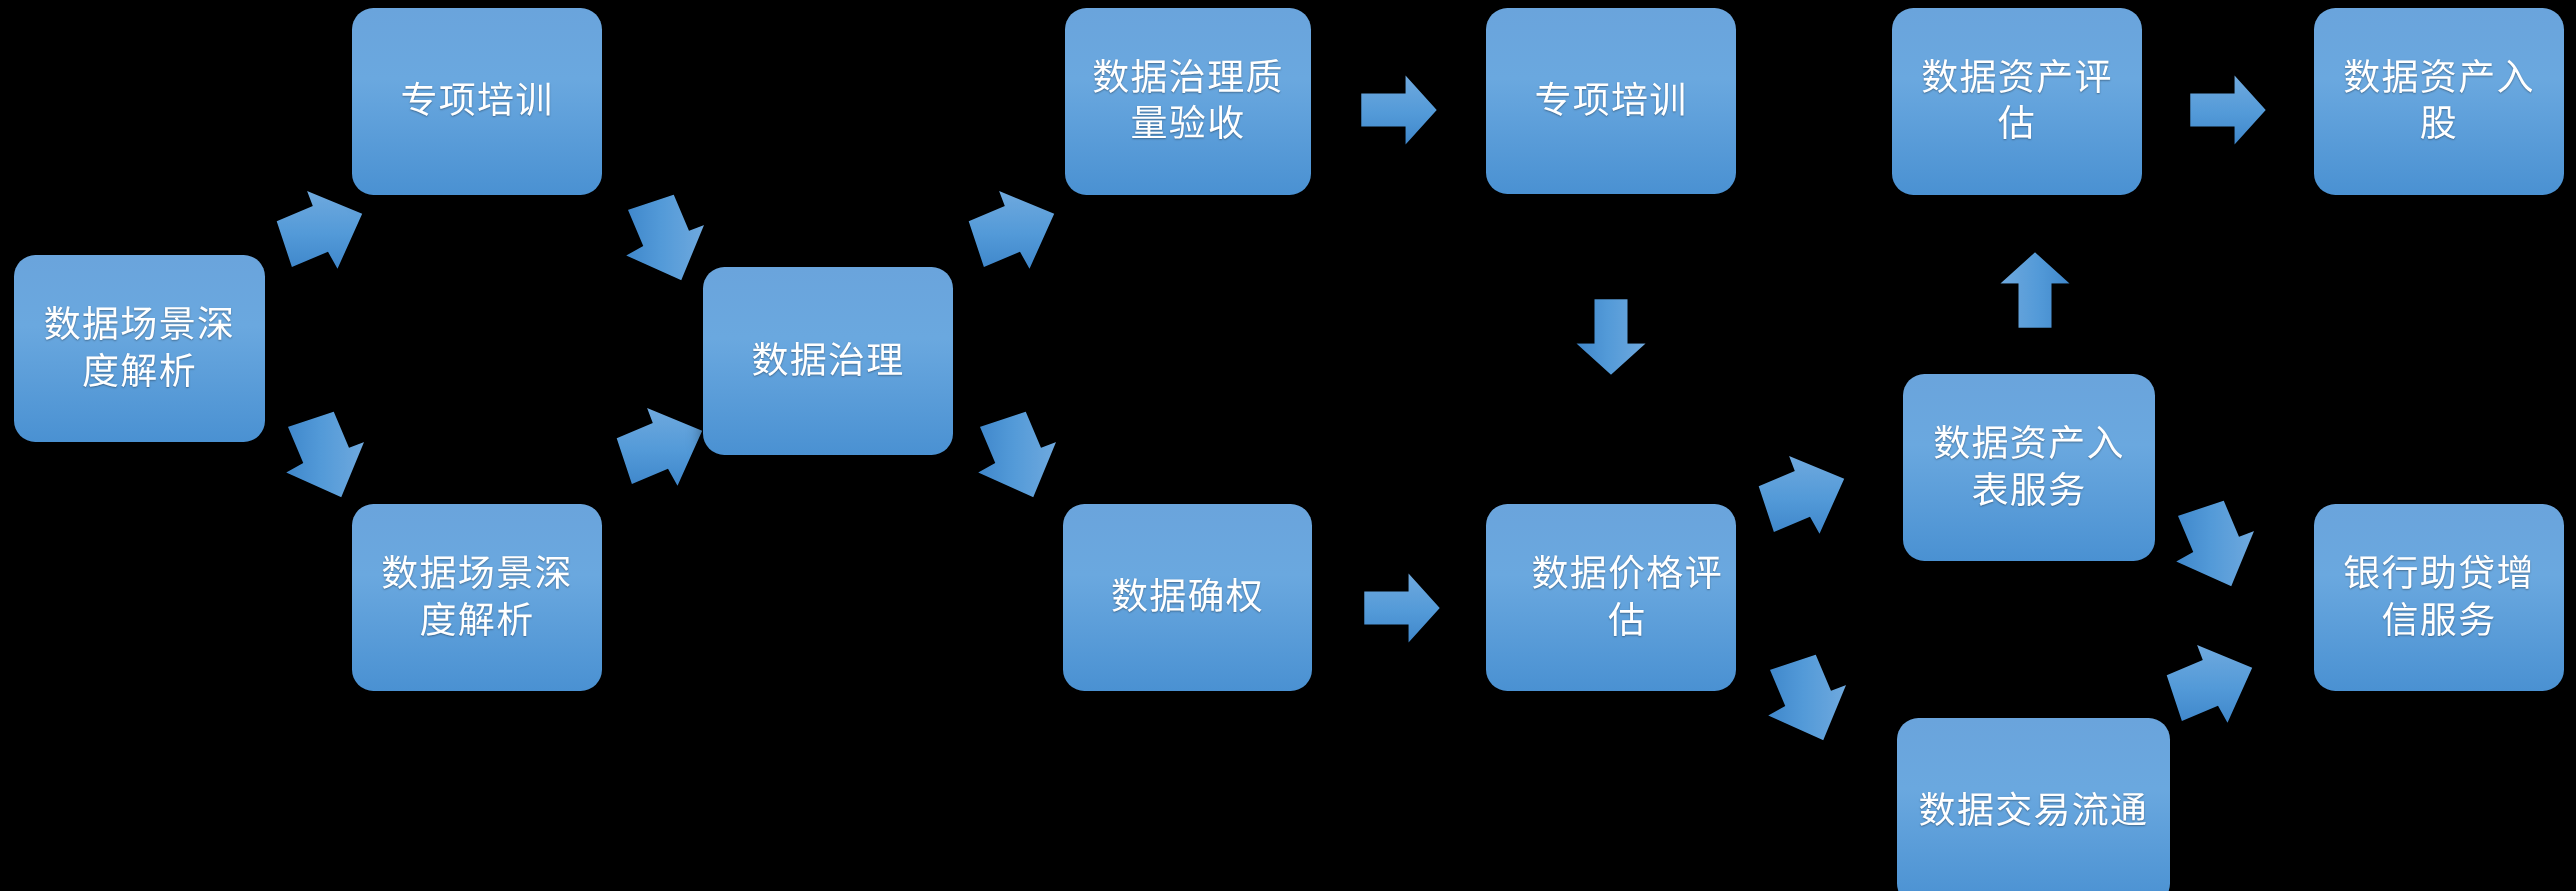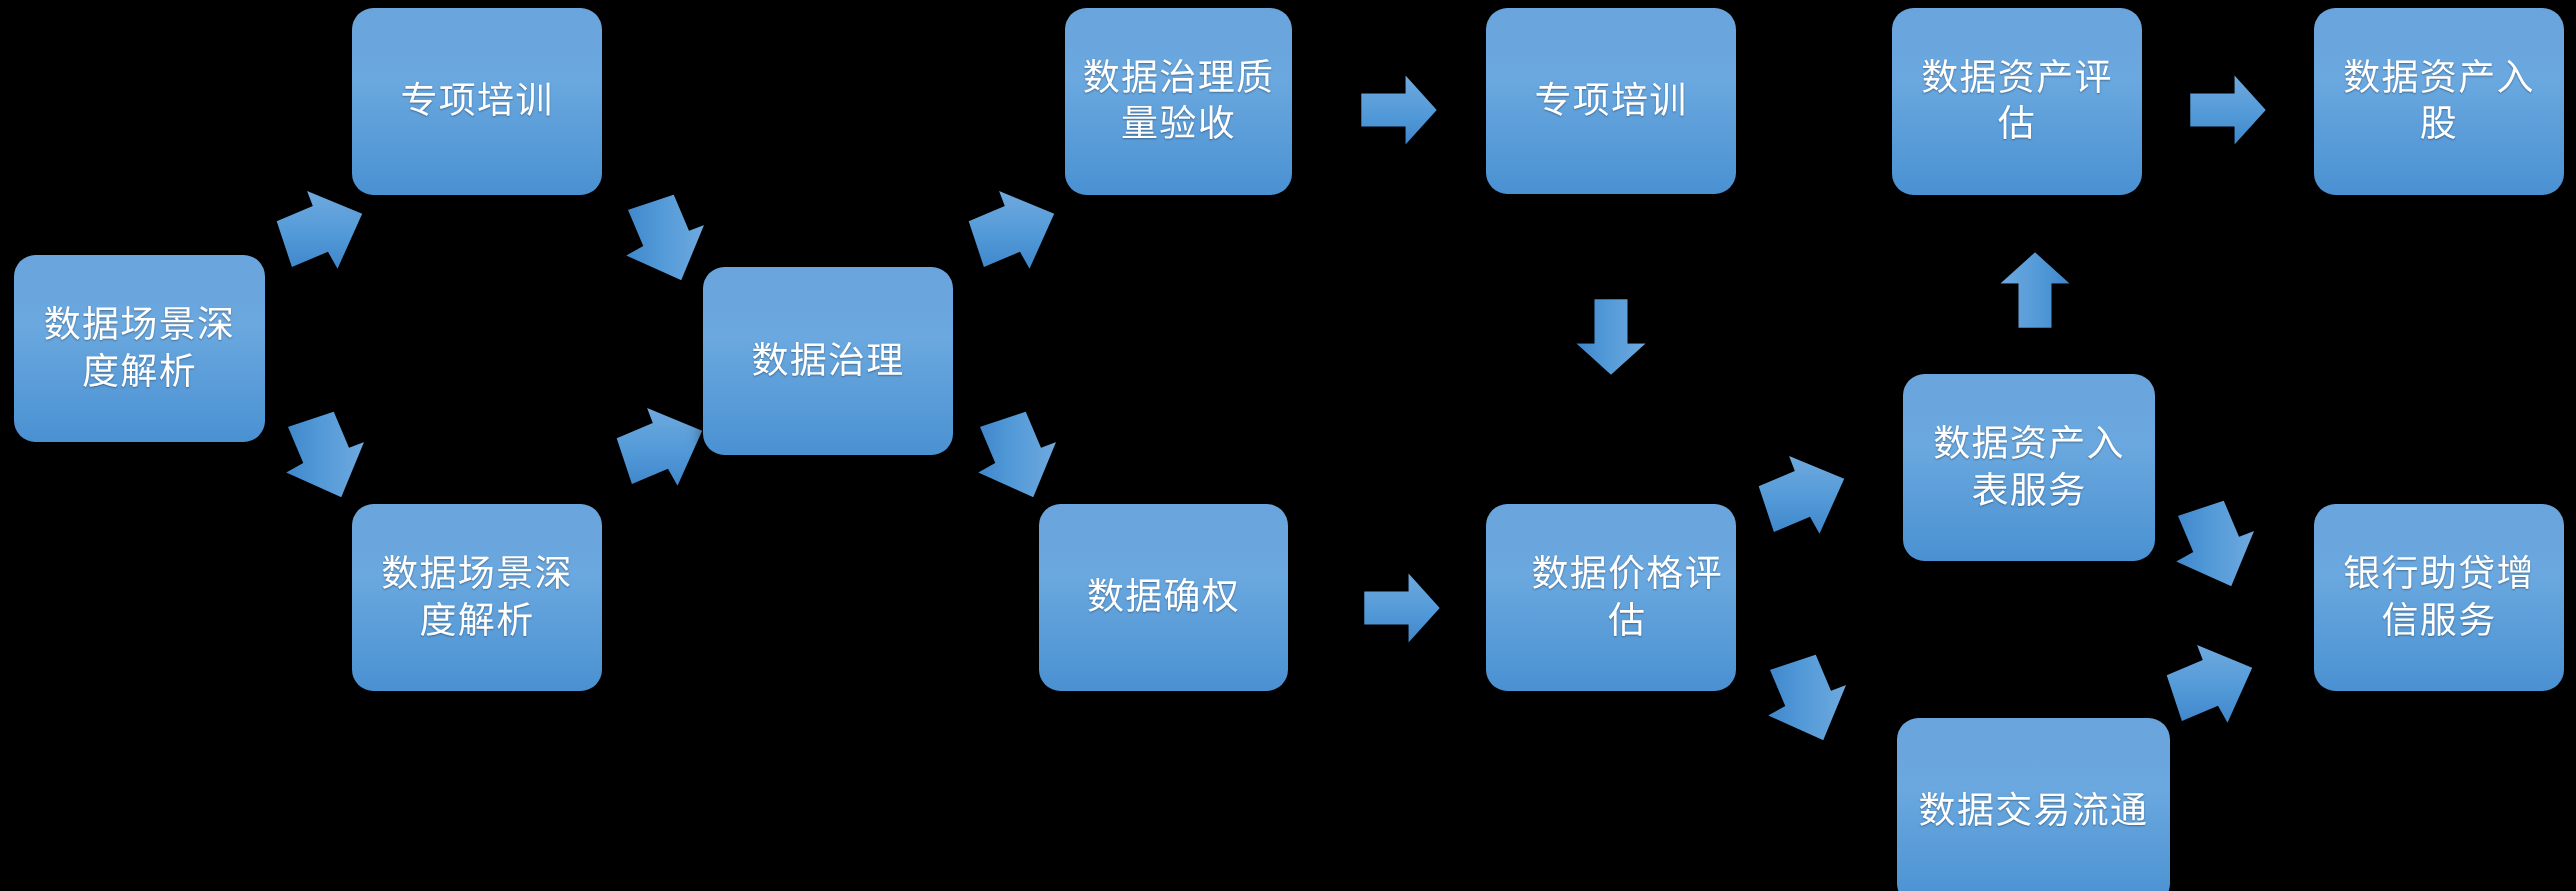--- a/index.html
+++ b/index.html
@@ -137,33 +137,33 @@
       </div>
       <div class="node" style="left: 352px; top: 7.6px; width: 250px; height: 187px;">
         <span class="label">专项培训</span>
       </div>
       <div class="node" style="left: 352px; top: 504px; width: 250px; height: 187px;">
         <span class="label">数据场景深度解析</span>
       </div>
       <div class="node" style="left: 703px; top: 253px; width: 250px; height: 188px; margin-top: 14px;">
         <span class="label">数据治理</span>
       </div>
-      <div class="node" style="left: 1065px; top: 7.6px; width: 227px; height: 187px;">
+      <div class="node" style="left: 1065px; top: 7.6px; width: 246px; height: 187px;">
         <span class="label">数据治理质量验收</span>
       </div>
       <div class="node" style="left: 1486px; top: 8.2px; width: 250px; height: 186px;">
         <span class="label">专项培训</span>
       </div>
       <div class="node" style="left: 1892px; top: 7.6px; width: 250px; height: 187px;">
         <span class="label">数据资产评估</span>
       </div>
       <div class="node" style="left: 2314px; top: 7.6px; width: 250px; height: 187px;">
         <span class="label">数据资产入股</span>
       </div>
-      <div class="node" style="left: 1039px; top: 504px; width: 249px; height: 187px;">
+      <div class="node" style="left: 1063px; top: 504px; width: 249px; height: 187px;">
         <span class="label">数据确权</span>
       </div>
       <div class="node" style="left: 1486px; top: 504px; width: 250px; height: 187px; padding-left: 45px;">
         <span class="label">数据价格评估</span>
       </div>
       <div class="node" style="left: 1903px; top: 374px; width: 252px; height: 187px; text-align: center;">
         <span class="label">数据资产入表服务</span>
       </div>
       <div class="node" style="left: 1897px; top: 689px; width: 273px; height: 187px; margin-top: 29px;">
         <span class="label">数据交易流通</span>

